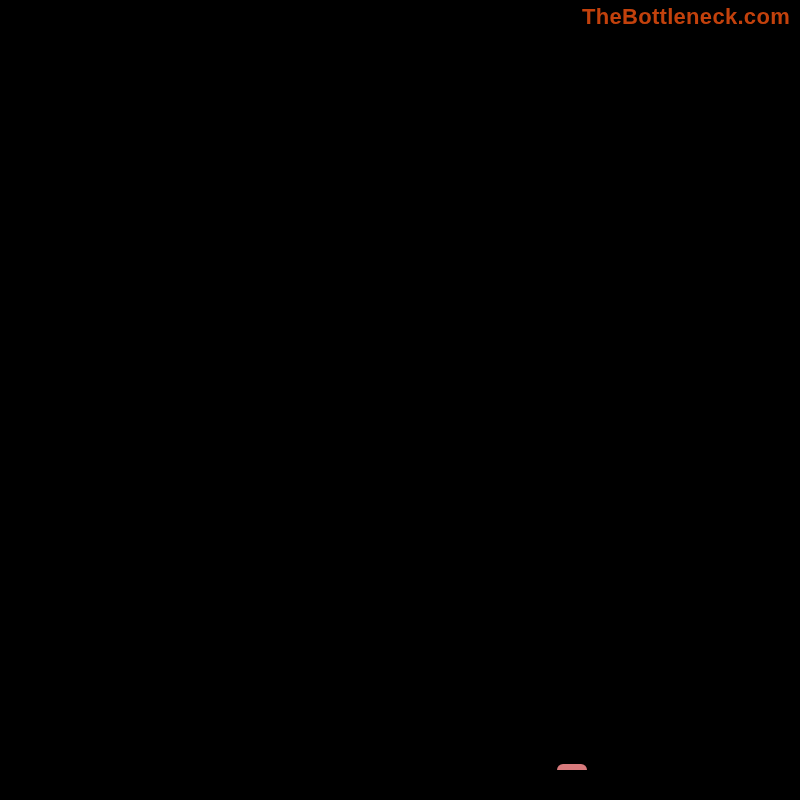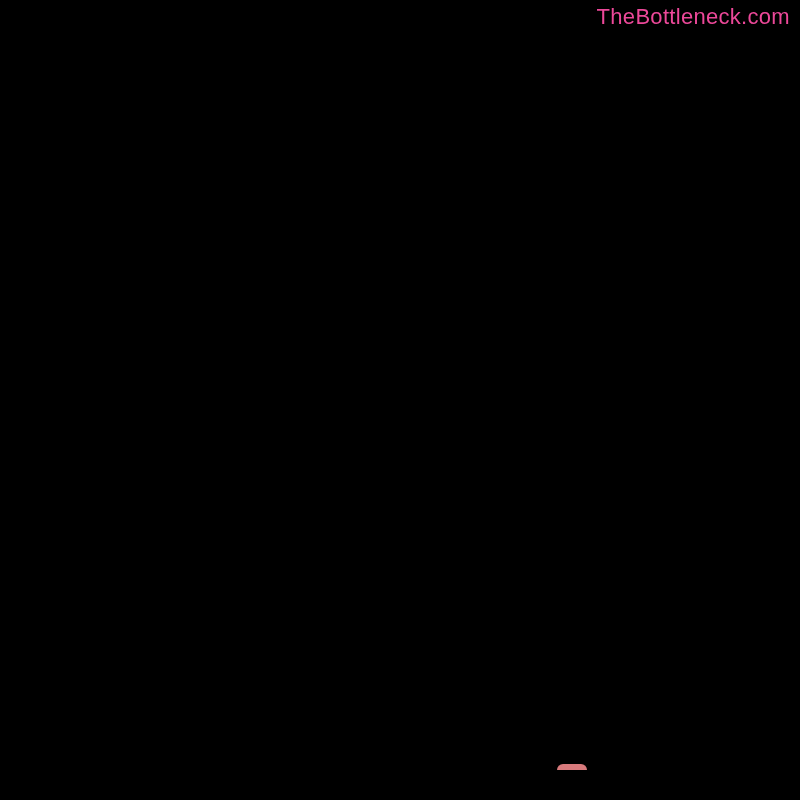--- a/index.html
+++ b/index.html
@@ -15,22 +15,22 @@
     position: relative;
     width: 800px;
     height: 800px;
     background: #000;
   }
   .watermark {
     position: absolute;
     top: 4px;
     right: 10px;
     font-size: 22px;
-    font-weight: 400;
-    color: #ec4899;
+    font-weight: 700;
+    color: #c2410c;
     letter-spacing: 0.3px;
     z-index: 3;
     user-select: none;
   }
   .plot-area {
     position: absolute;
     left: 54px;
     top: 30px;
     width: 740px;
     height: 740px;

